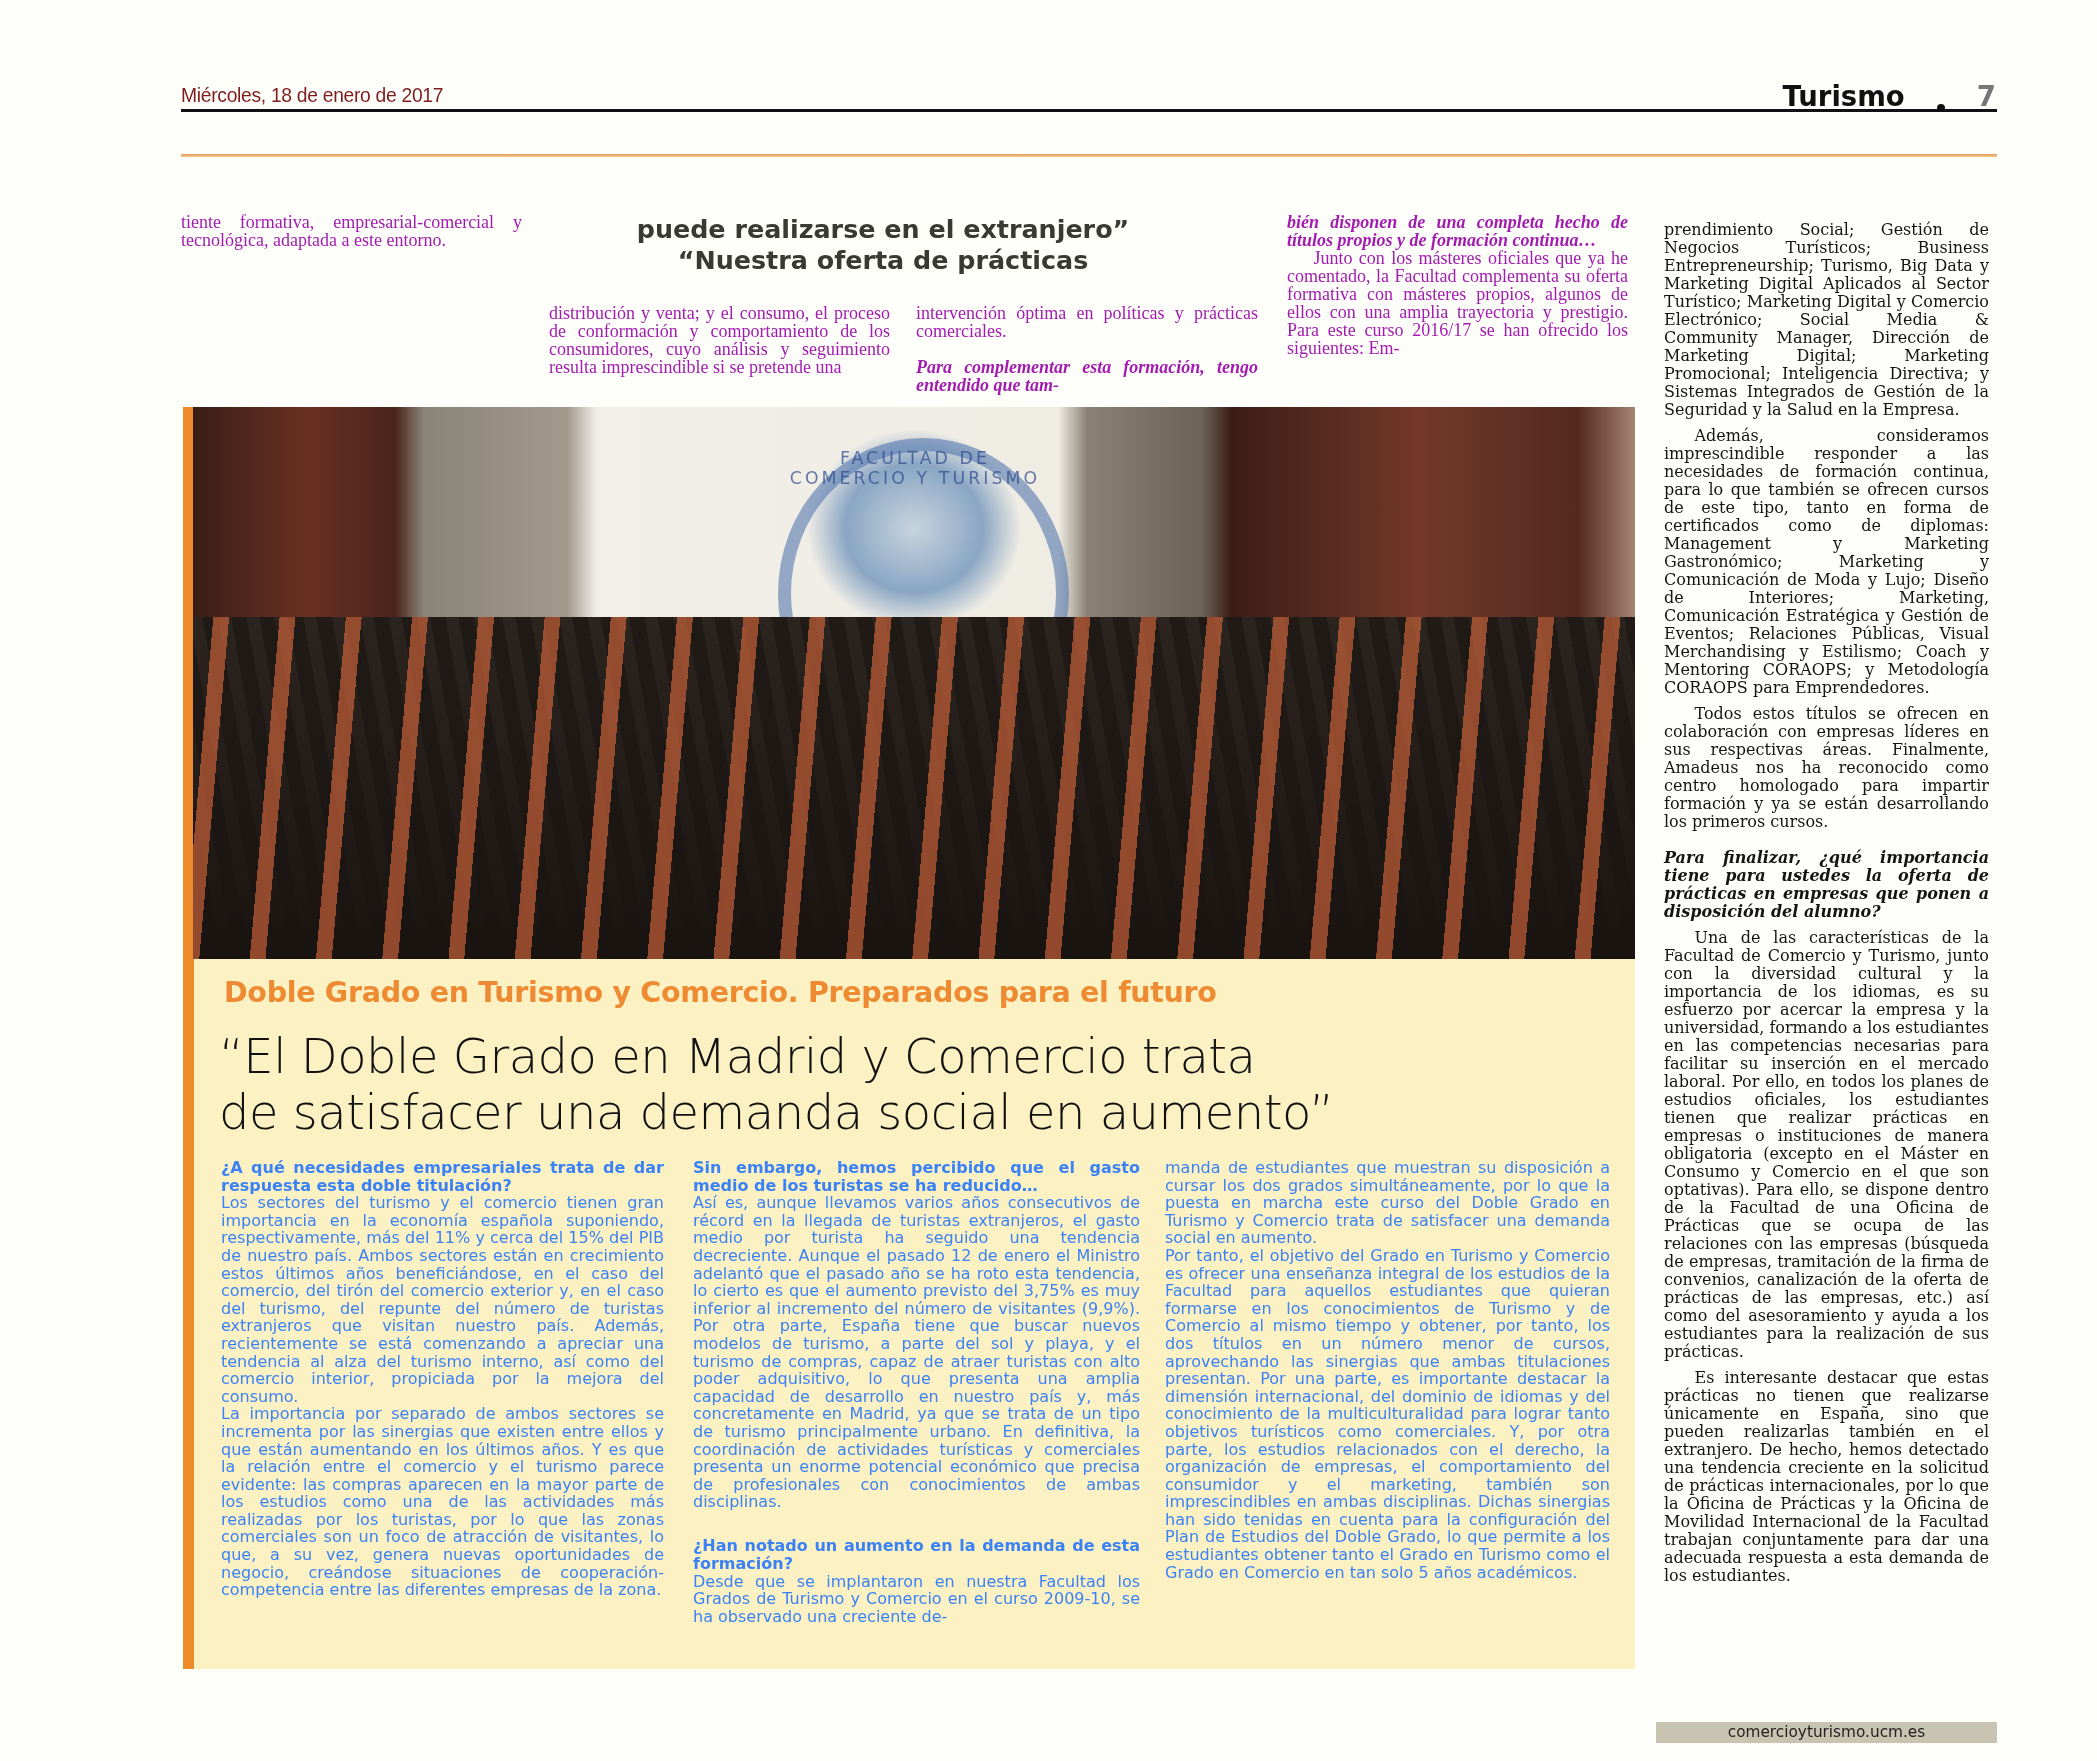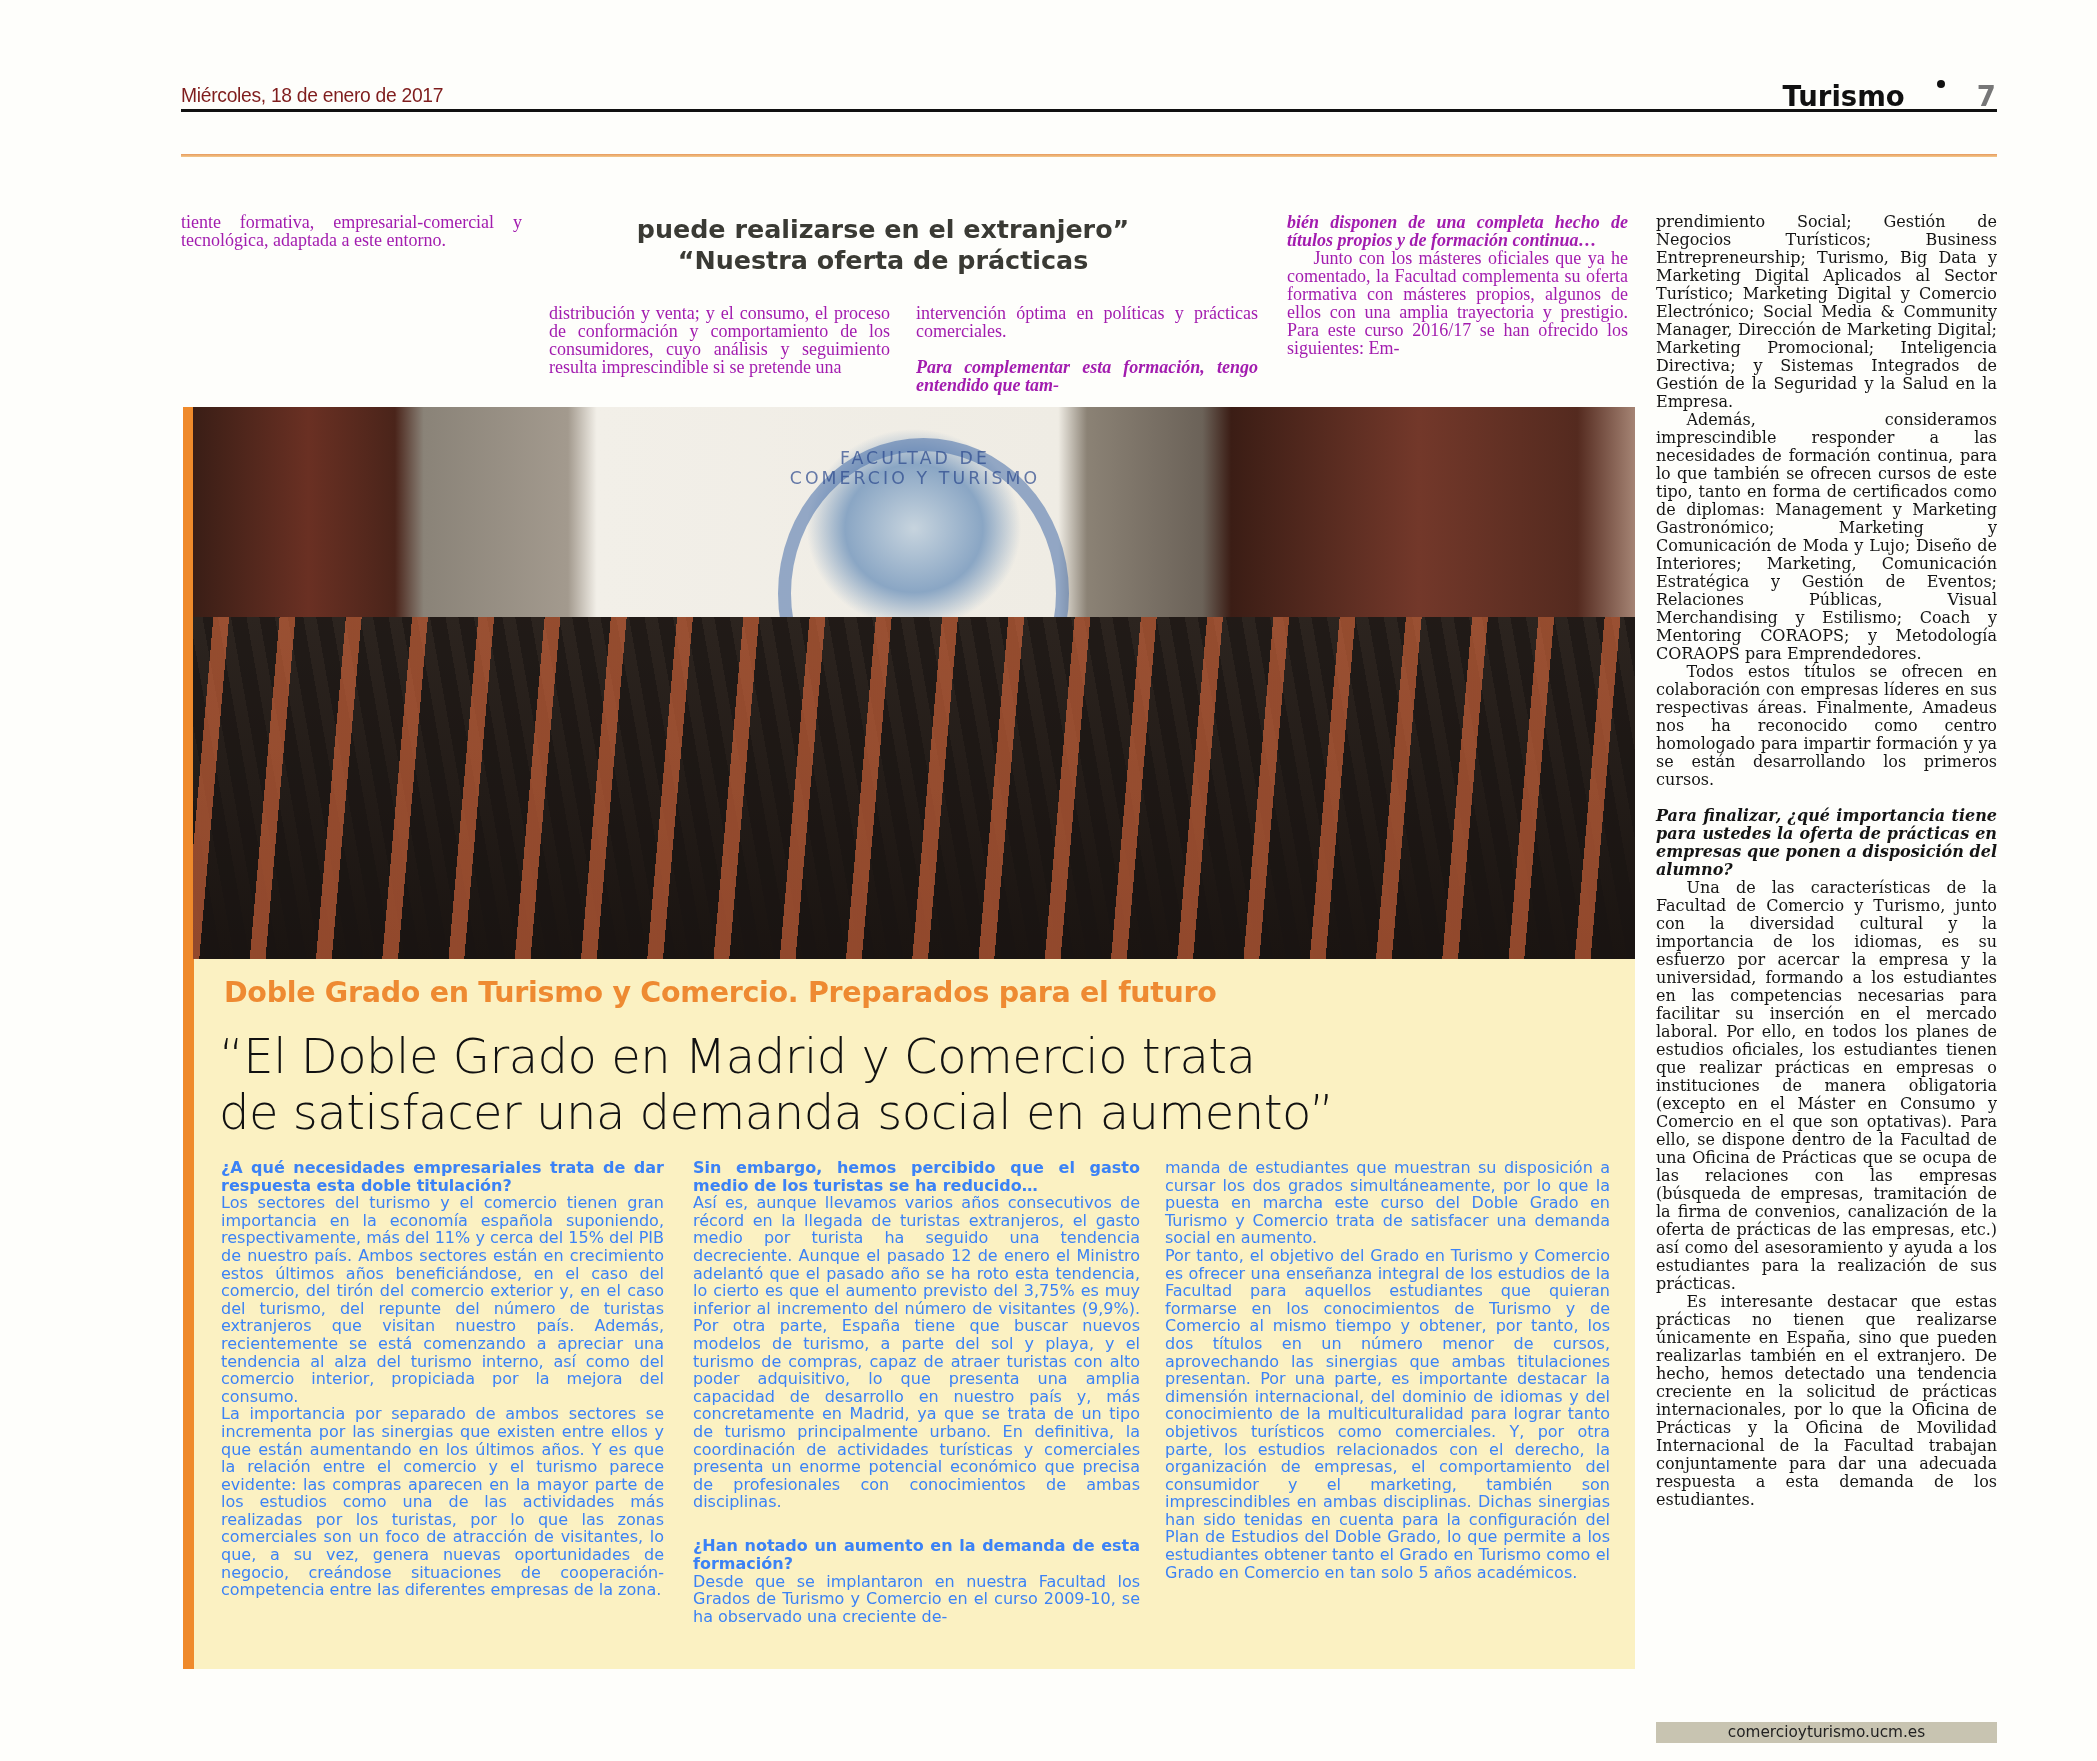--- a/index.html
+++ b/index.html
@@ -4,33 +4,33 @@
 <style>
   html, body { margin:0; padding:0; }
   body {
     width:2097px; height:1762px; position:relative; overflow:hidden;
     background:#fefefb; color:#1a1a1a;
     font-family:"DejaVu Serif", serif;
   }
   .abs { position:absolute; }
   
   .date { left:181px; top:85px; font-family:"Liberation Sans", sans-serif; font-size:19.3px; color:#7f1d1d; letter-spacing:-0.3px; }
-  .section { right:101px; top:80px; font-family:"DejaVu Sans", sans-serif; font-weight:bold; font-size:27.5px; color:#111; display:flex; align-items:flex-start; gap:32px; }
+  .section { right:101px; top:80px; font-family:"DejaVu Sans", sans-serif; font-weight:bold; font-size:27.5px; color:#111; display:flex; align-items:flex-end; gap:32px; }
   .section .dot { width:8.1px; height:8.1px; border-radius:50%; background:#111; display:inline-block; }
   .section .num { color:#777; font-weight:bold; }
   .rule-black { left:181px; top:109px; width:1816px; height:2.5px; background:#111; }
   .rule-orange { left:181px; top:154px; width:1816px; height:2.5px; background:linear-gradient(#e79a5c,#f3c98d); }
 
   
   .col { font-family:"Liberation Serif", serif; font-size:18px; line-height:18px; text-align:justify; color:#a21caf; hyphens:auto; }
   .col p { margin:0; text-indent:0; }
   .col p.ind { text-indent:26.5px; }
   .col .q { font-style:italic; font-weight:bold; }
   .rcol { font-family:"DejaVu Serif", serif; font-size:16px; line-height:18px; text-align:justify; color:#141414; }
-  .rcol p { margin:0; }
+  .rcol p { margin:8px; }
   .rcol p.ind { text-indent:30.5px; }
   .rcol .q { font-style:italic; font-weight:bold; }
 
   .pull { left:514px; top:214px; width:738px; text-align:center; font-family:"DejaVu Sans", sans-serif; font-weight:bold; font-size:25.4px; line-height:30.5px; color:#3a3a34; }
 
   
   .photo { left:193px; top:407px; width:1442px; height:552px; overflow:hidden;
     background:
       radial-gradient(ellipse 153px 142px at 50% 22%, #c7d4de 0%, #8aa6c4 45%, rgba(200,200,190,0) 70%),
       linear-gradient(90deg, #3a1e16 0%, #6a3023 8%, #4a241a 14%, #8a8378 16%, #a39a8e 26%, #f2efe8 28%, #efece4 60%, #8b8275 62%, #6b6258 70%, #3b1d15 72%, #73382a 85%, #542a1f 96%, #a58474 100%);

